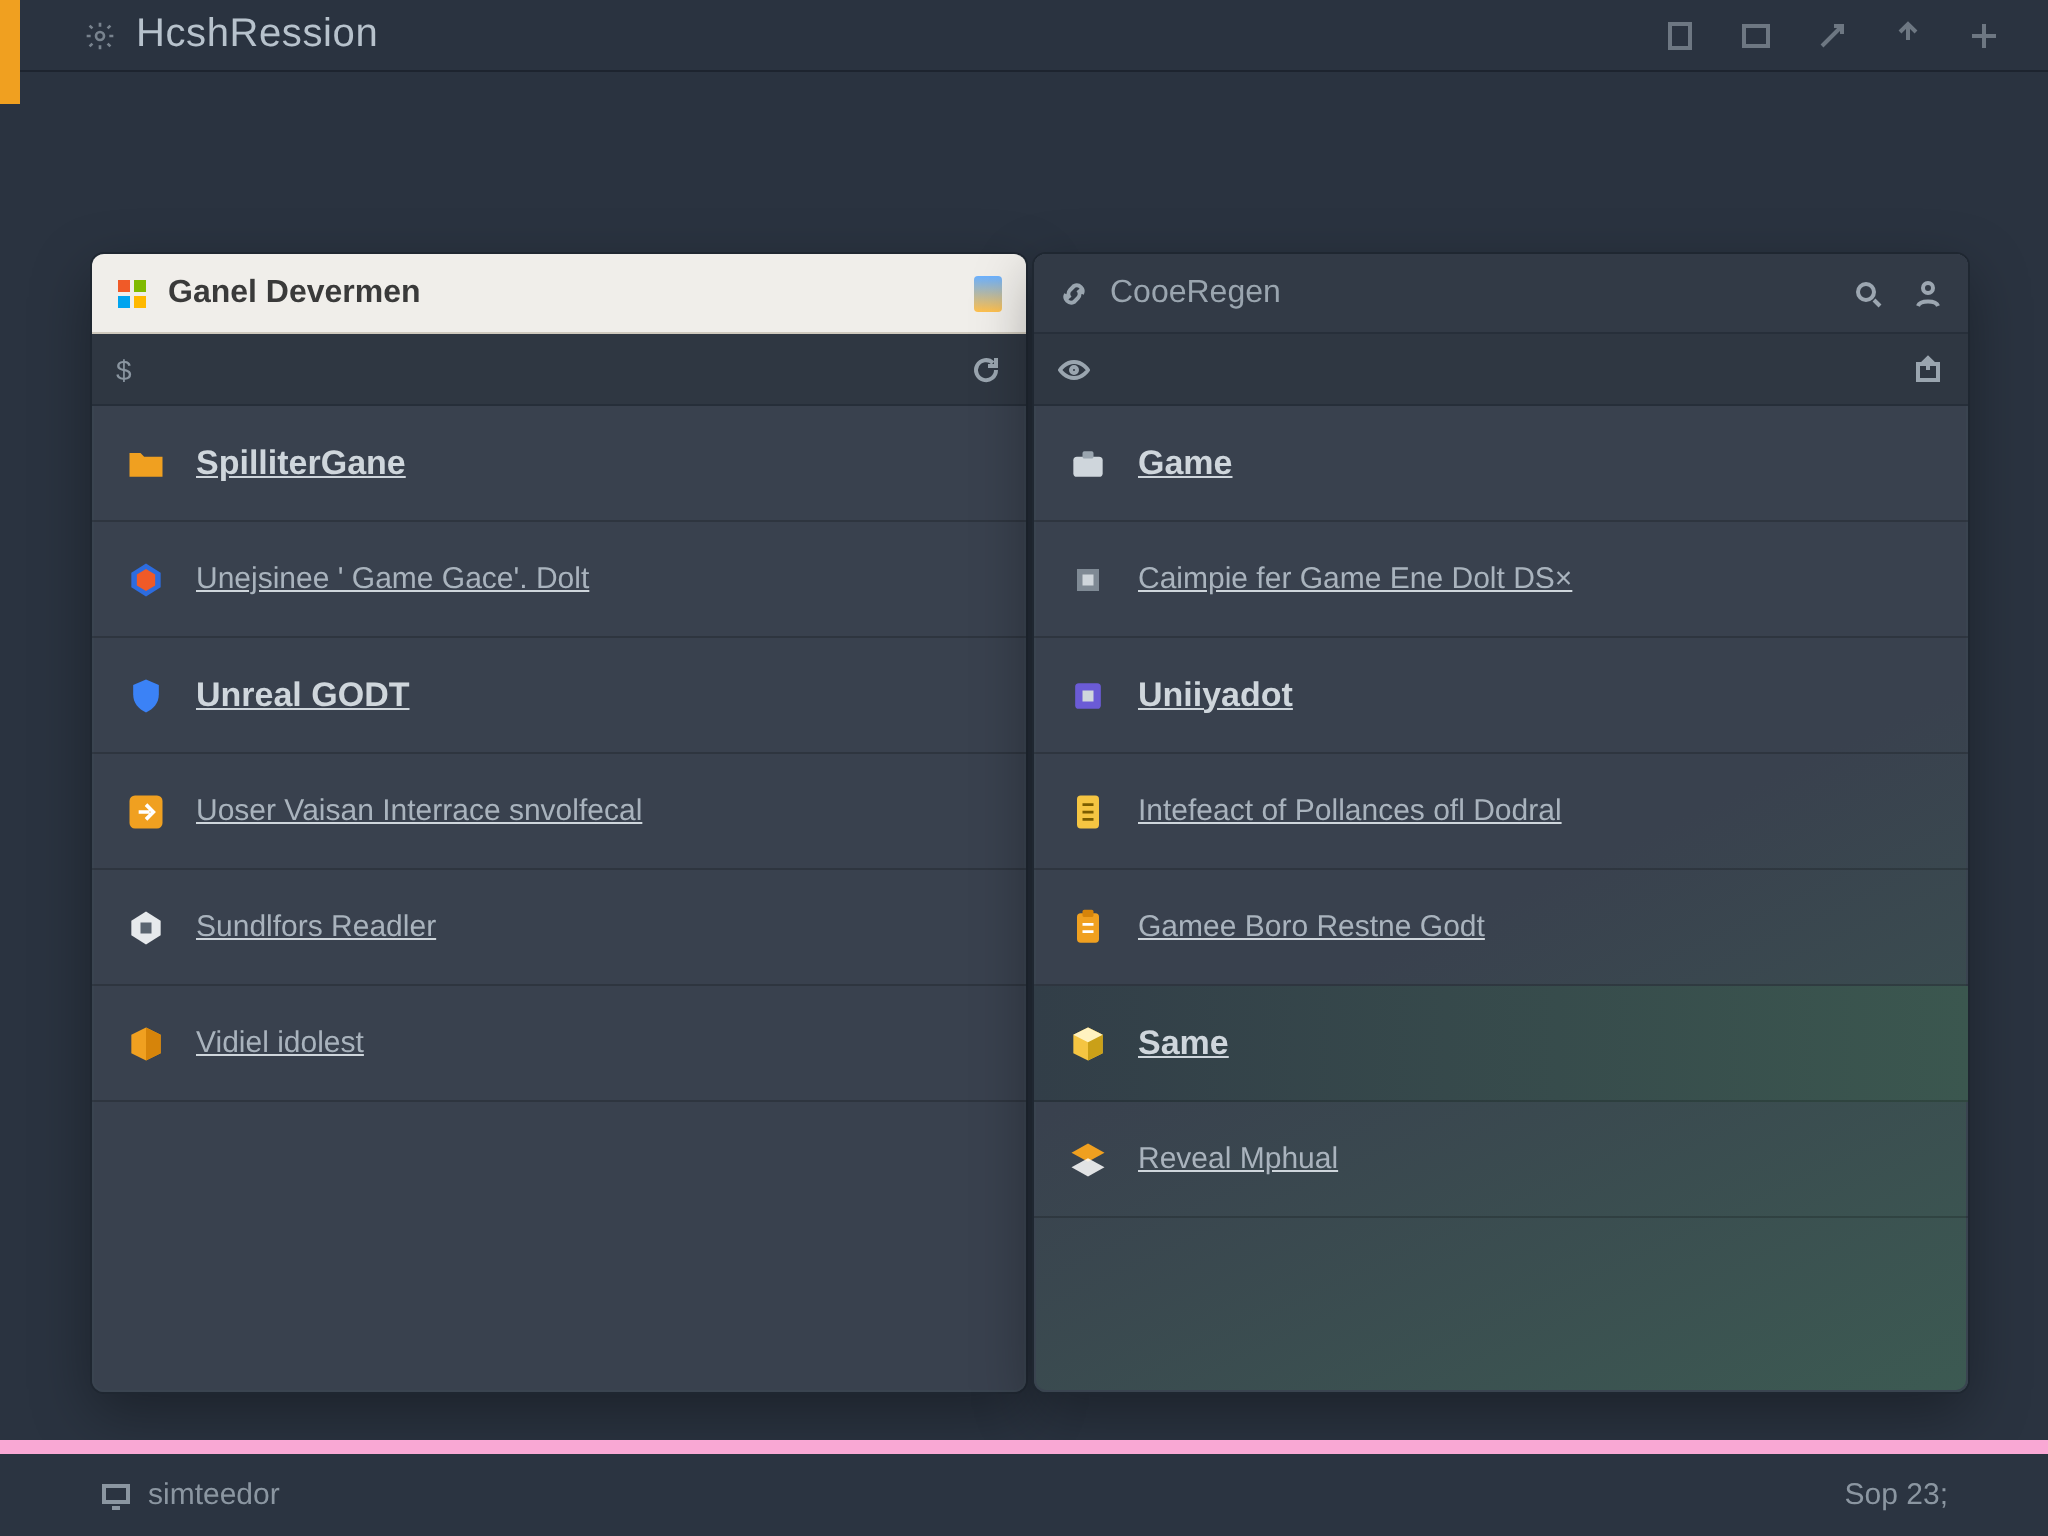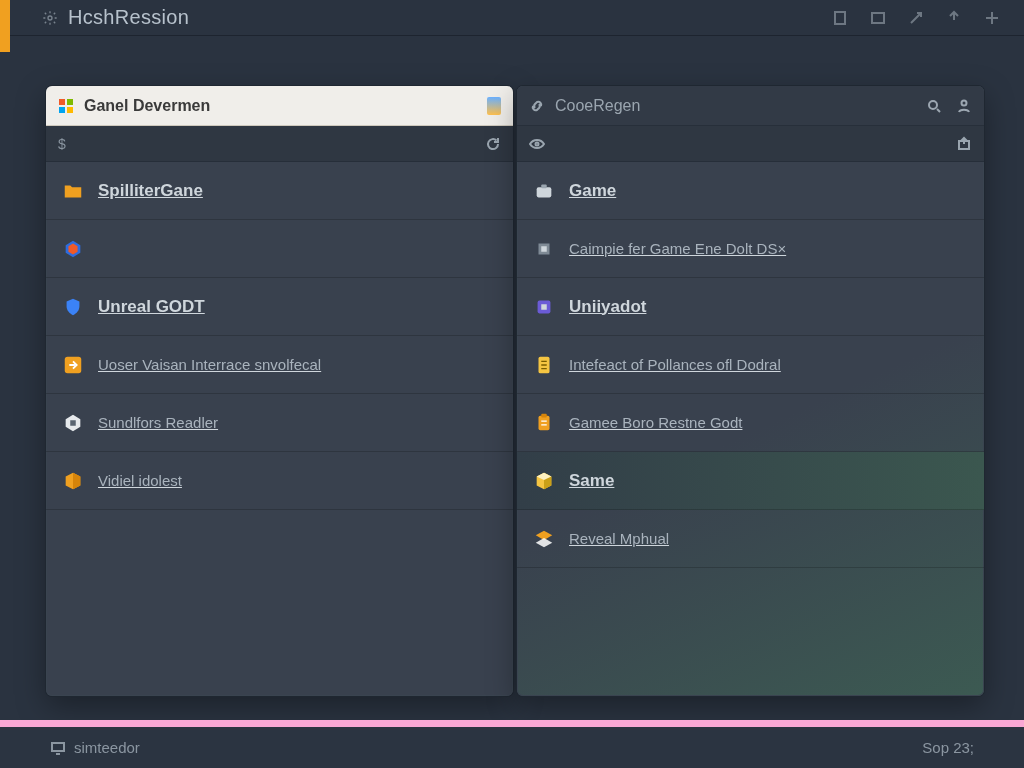--- a/index.html
+++ b/index.html
@@ -40,20 +40,21 @@
     width: 938px; height: 610px;
     display: flex;
     gap: 4px;
   }
   .panel {
     flex: 1;
     display: flex; flex-direction: column;
     border-radius: 6px;
     overflow: hidden;
     box-shadow: 0 0 0 1px #1f2731, 0 10px 30px rgba(0,0,0,.35), inset 0 0 0 1px #3a4450;
+    margin-top: 41px;
   }
   .panel.left { background: #39414e; }
   .panel.right {
     background: linear-gradient(155deg, #39414e 0%, #39414e 55%, #3c5a52 100%);
   }
   .panel-title {
     height: 40px;
     display: flex; align-items: center;
     padding: 0 12px;
     font-size: 16px; font-weight: 600;
@@ -192,20 +193,21 @@
           </span>
           <span>SpilliterGane</span>
         </div>
         <div class="row sub">
           <span class="glyph">
             <svg viewBox="0 0 24 24">
               <polygon points="12,3 20,8 20,16 12,21 4,16 4,8" fill="#2d6cdf"></polygon>
               <polygon points="12,6 17,9 17,15 12,18 7,15 7,9" fill="#f05a28"></polygon>
             </svg>
           </span>
+          <span>Unejsinee ' Game Gace'. Dolt</span>
         </div>
         <div class="row">
           <span class="glyph">
             <svg viewBox="0 0 24 24">
               <path fill="#3b82f6" d="M12 3l7 3v5c0 5-3 8-7 10-4-2-7-5-7-10V6z"></path>
             </svg>
           </span>
           <span>Unreal GODT</span>
         </div>
         <div class="row sub">

